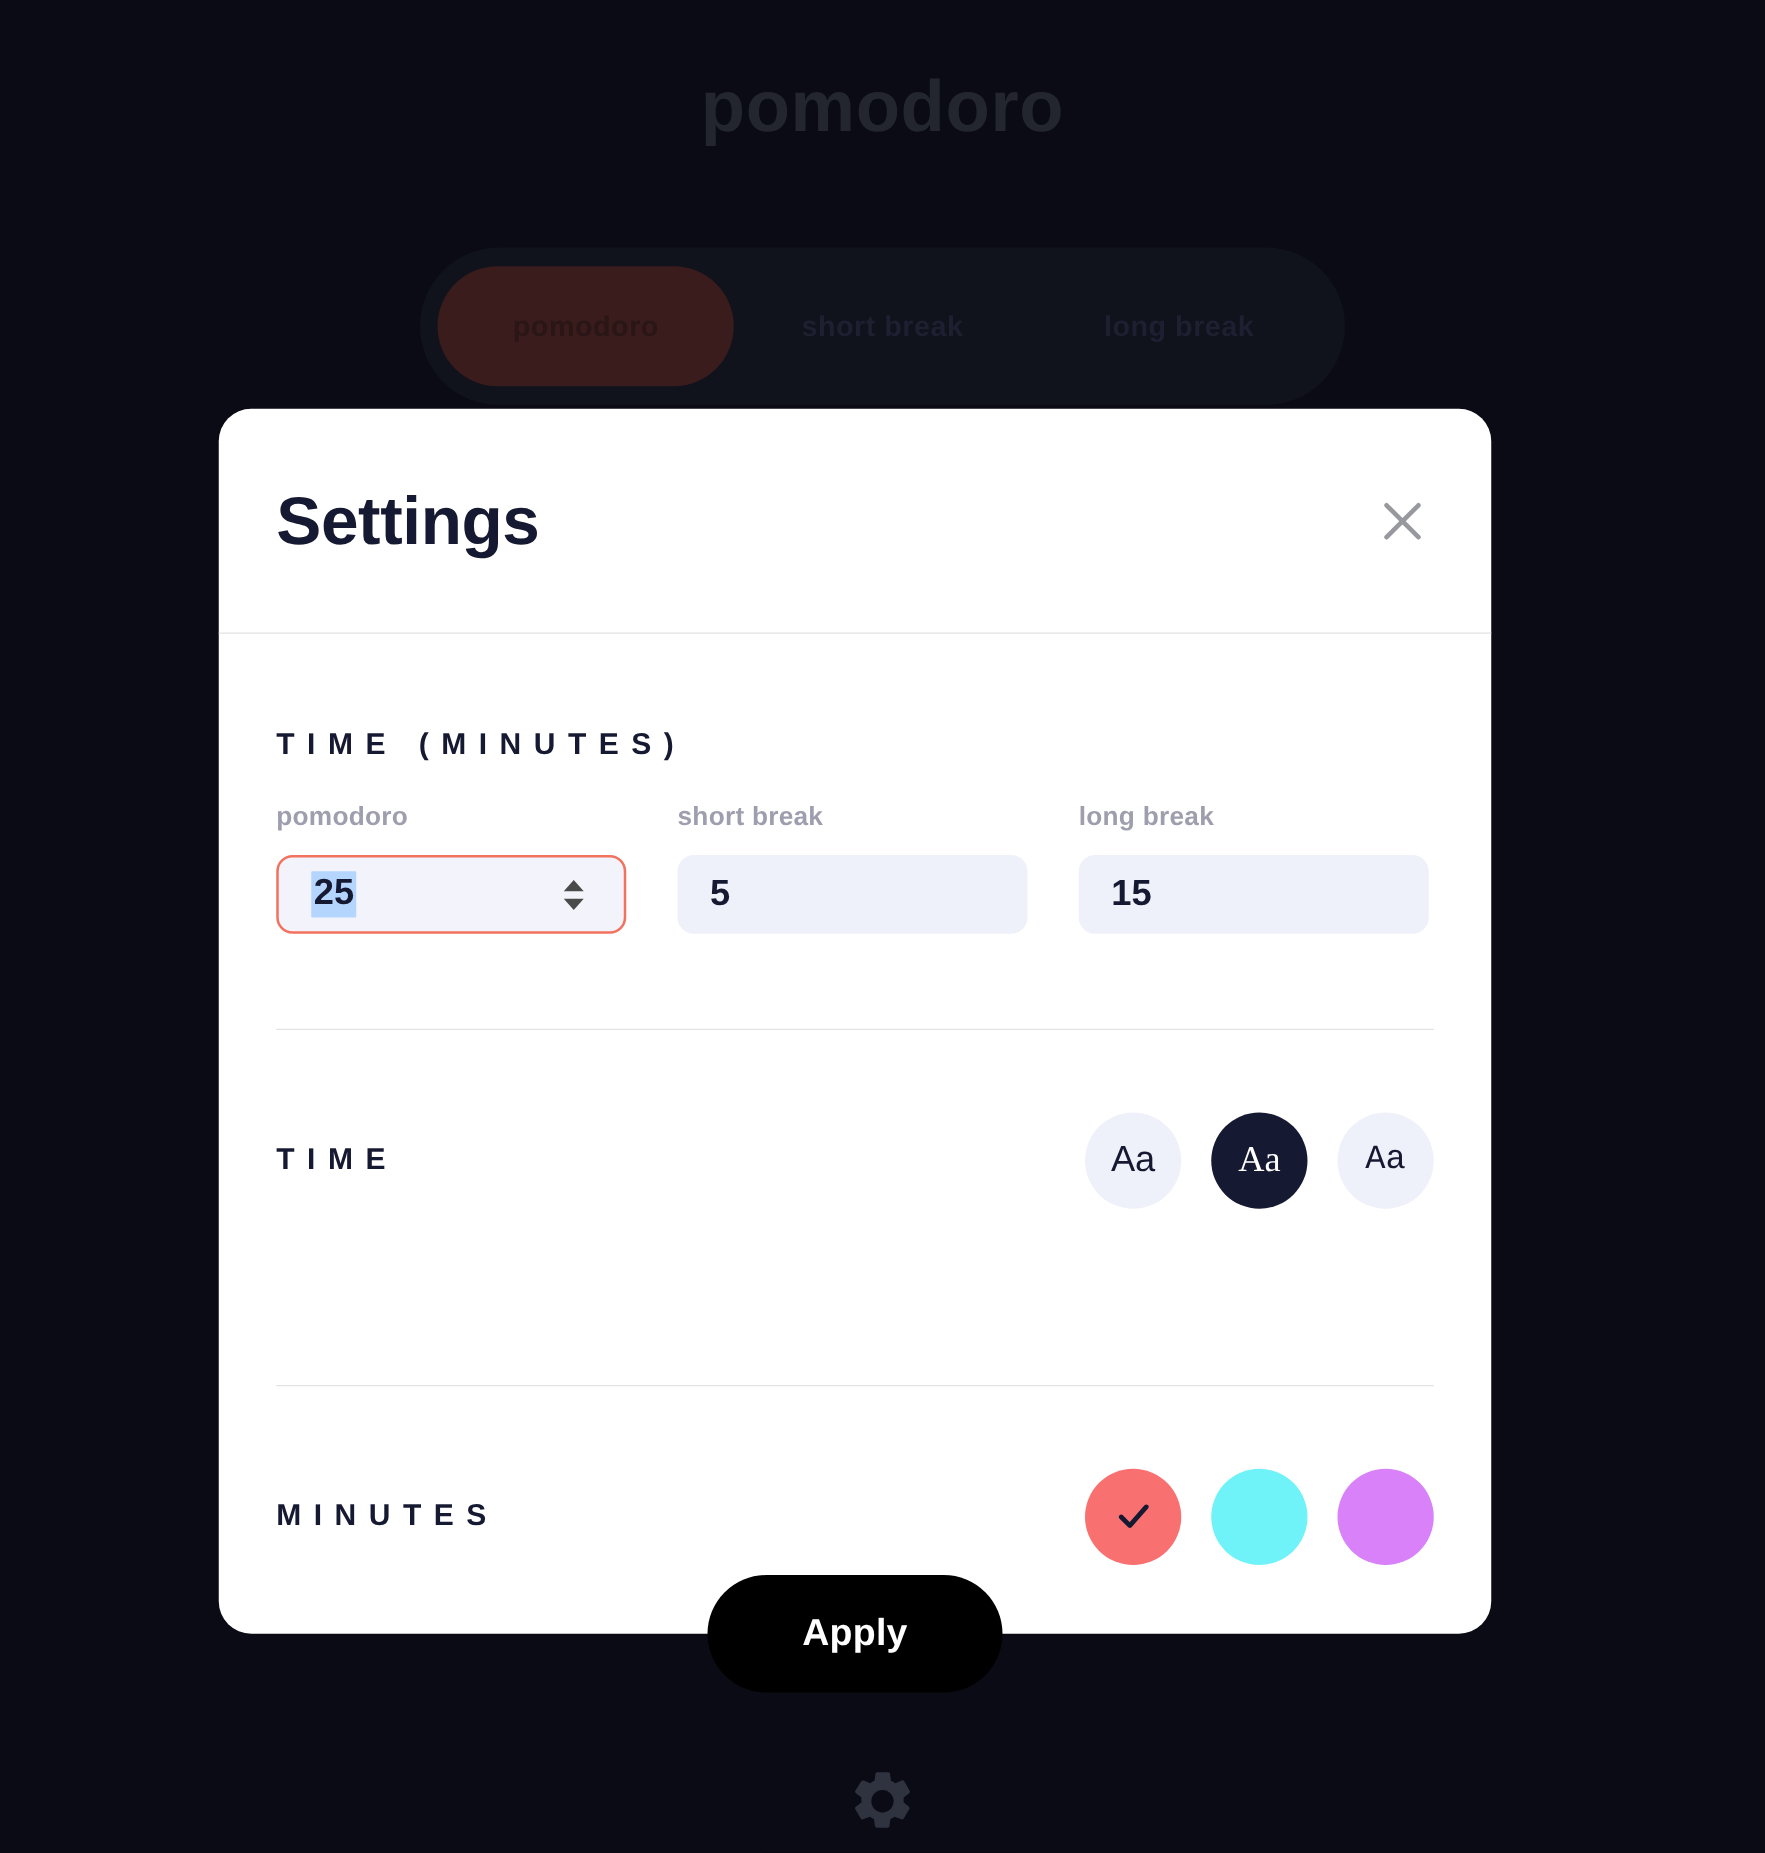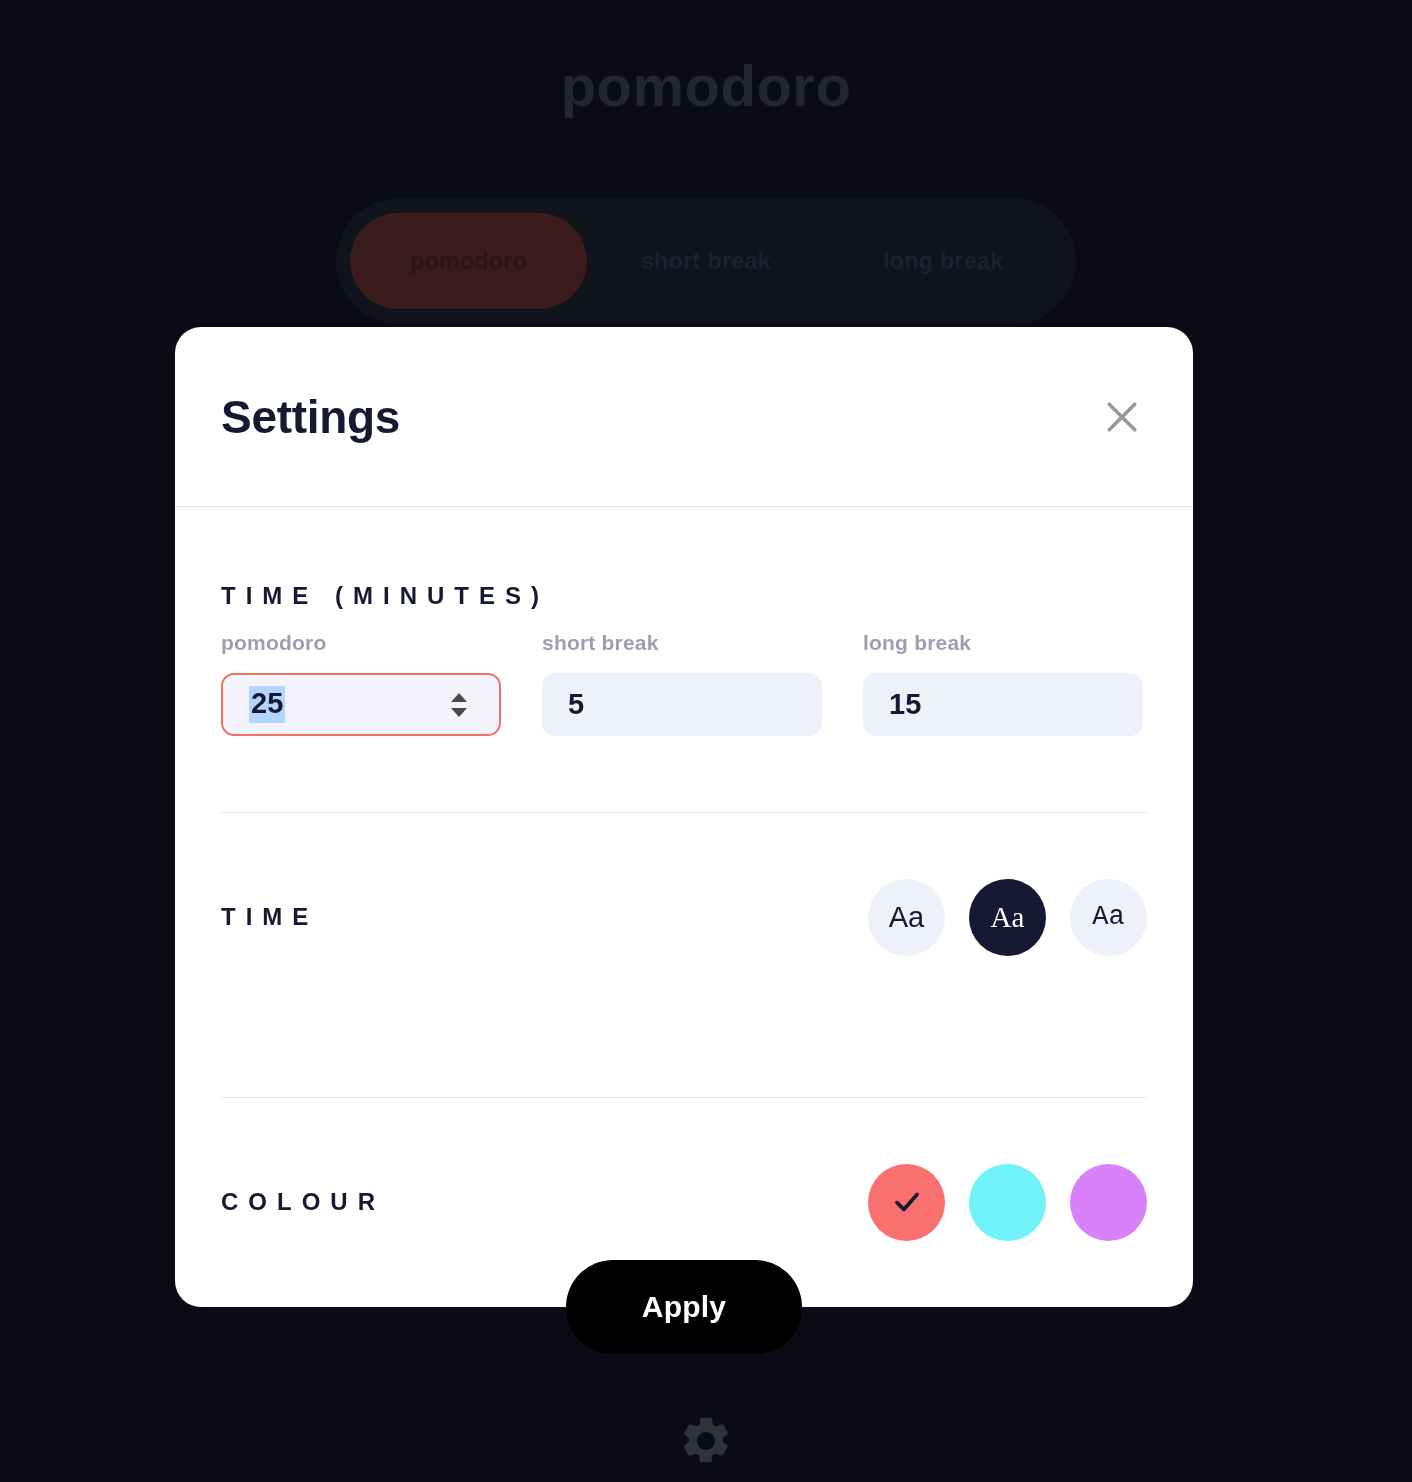--- a/index.html
+++ b/index.html
@@ -108,21 +108,21 @@
   .modal-header {
     height: 180px;
     padding: 0 48px 0 46px;
     display: flex;
     align-items: center;
     justify-content: space-between;
     border-bottom: 1px solid #e3e1e1;
   }
 
   .modal-title {
-    font-size: 46px;
+    font-size: 54px;
     font-weight: 700;
     color: #161932;
     letter-spacing: -0.3px;
   }
 
   .close-btn {
     width: 46px;
     height: 46px;
     display: flex;
     align-items: center;
@@ -140,21 +140,21 @@
 
   .section-label {
     font-size: 24px;
     font-weight: 700;
     color: #161932;
     letter-spacing: 10px;
   }
 
   
   .time-section { padding-top: 75px; }
-  .time-label { margin-bottom: 21px; }
+  .time-label { margin-bottom: 32px; }
 
   .time-fields {
     display: flex;
     gap: 41px;
   }
 
   .time-field { width: 280px; }
 
   .field-caption {
     font-size: 21px;
@@ -360,21 +360,21 @@
         <div class="option-choices">
           <button class="choice font-kumbh">Aa</button>
           <button class="choice font-roboto-slab selected-font">Aa</button>
           <button class="choice font-space-mono">Aa</button>
         </div>
       </div>
 
       <div class="divider"></div>
 
       <div class="option-row">
-        <div class="section-label">COLOUR</div>
+        <div class="section-label">MINUTES</div>
         <div class="option-choices">
 
           <button class="choice swatch" style="background: rgb(248, 112, 112);">
             <svg class="check-icon" viewBox="0 0 24 24">
               <path d="M4 12.5 L9.5 18 L20 6" stroke="#161932" stroke-width="3" fill="none" stroke-linecap="round" stroke-linejoin="round"></path>
             </svg>
           </button>
 
           <button class="choice swatch" style="background: rgb(112, 243, 248);"></button>
 

